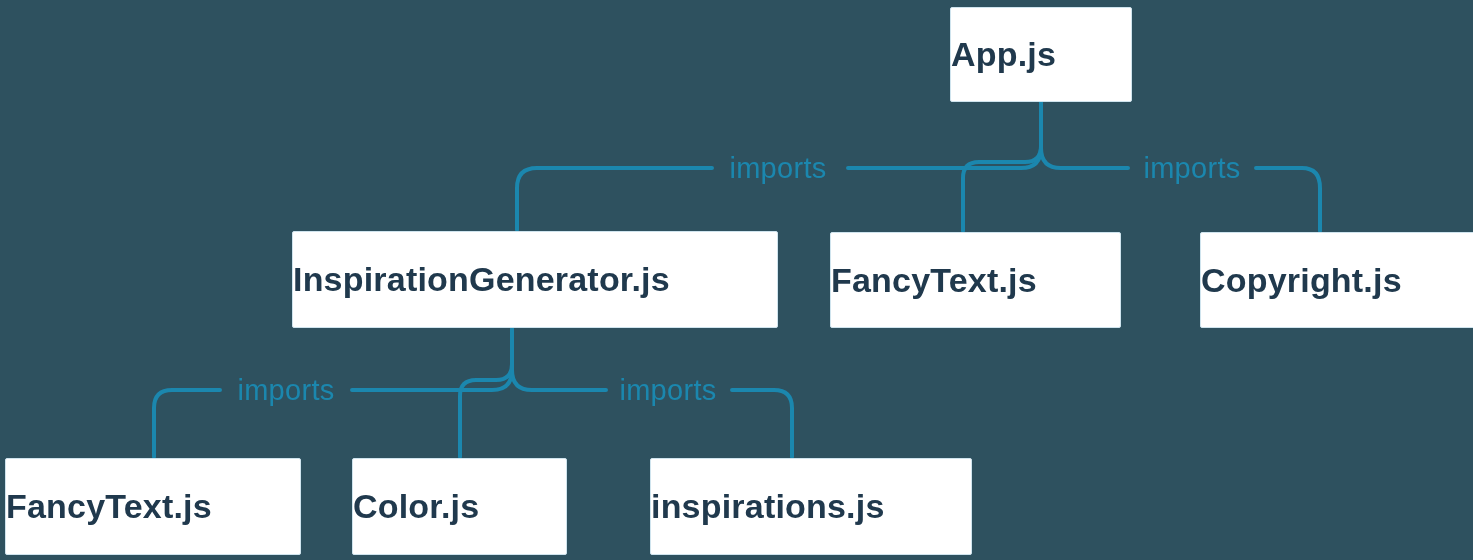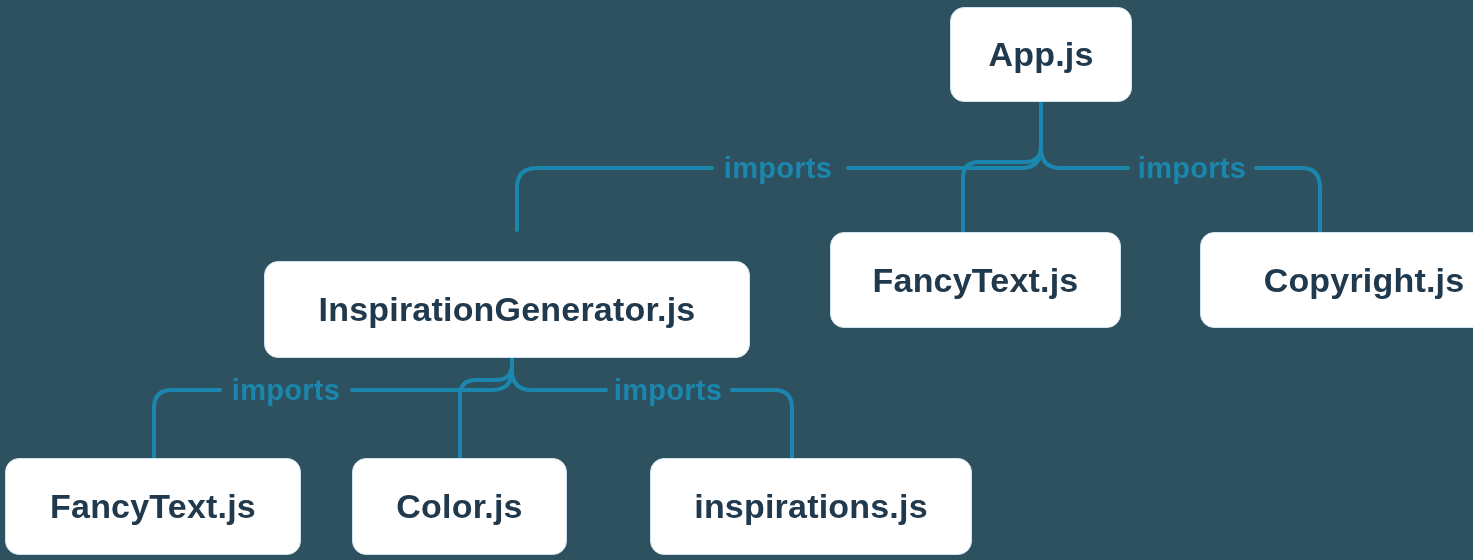--- a/index.html
+++ b/index.html
@@ -34,36 +34,36 @@
     fill: none;
     stroke: var(--line);
     stroke-width: 4;
     stroke-linecap: round;
     stroke-linejoin: round;
   }
   .node {
     position: absolute;
     background: var(--node-fill);
     border: 1px solid var(--node-border);
-    border-radius: 14px;
+    border-radius: 2px;
     color: var(--node-text);
     font-size: 34px;
     font-weight: 600;
     display: flex;
     align-items: center;
-    justify-content: center;
+    justify-content: flex-start;
     white-space: nowrap;
     letter-spacing: 0.2px;
   }
   .edge-label {
     position: absolute;
     transform: translate(-50%, -50%);
     color: var(--edge-label);
     font-size: 29px;
-    font-weight: 700;
+    font-weight: 400;
     white-space: nowrap;
     letter-spacing: 0.3px;
   }
 </style>
 </head>
 <body>
 
 <div class="canvas">
 
   <svg class="edges" width="1473" height="560" viewBox="0 0 1473 560" aria-hidden="true">
@@ -88,21 +88,21 @@
     <g>
       <path d="M 512 329 L 512 370 Q 512 390 532 390 L 606 390"></path>
       <path d="M 732 390 L 774 390 Q 792 390 792 408 L 792 457"></path>
     </g>
   </svg>
 
   <div class="node" style="left:950px; top:7px; width:182px; height:95px;">
     <span>App.js</span>
   </div>
 
-  <div class="node" style="left:264px; top:231px; width:486px; height:97px;margin-top:30px;">
+  <div class="node" style="left:292px; top:231px; width:486px; height:97px;">
     <span>InspirationGenerator.js</span>
   </div>
 
   <div class="node" style="left:830px; top:232px; width:291px; height:96px;">
     <span>FancyText.js</span>
   </div>
 
   <div class="node" style="left:1200px; top:232px; width:328px; height:96px;">
     <span>Copyright.js</span>
   </div>

